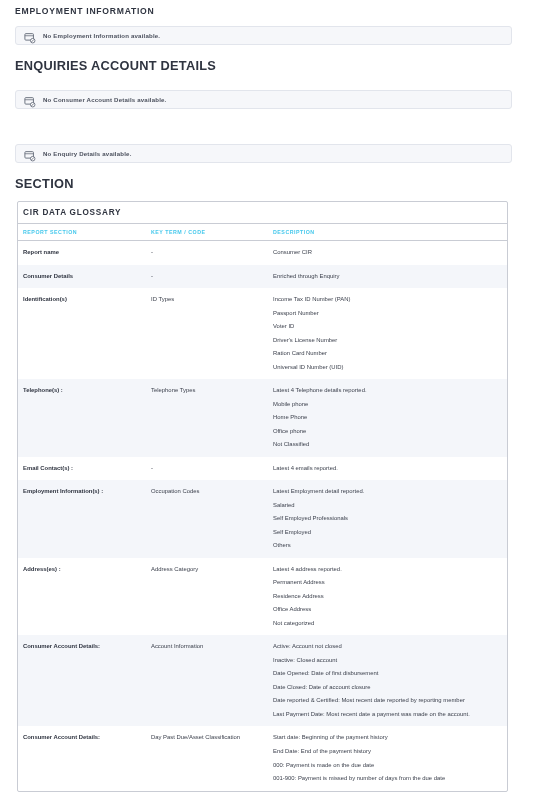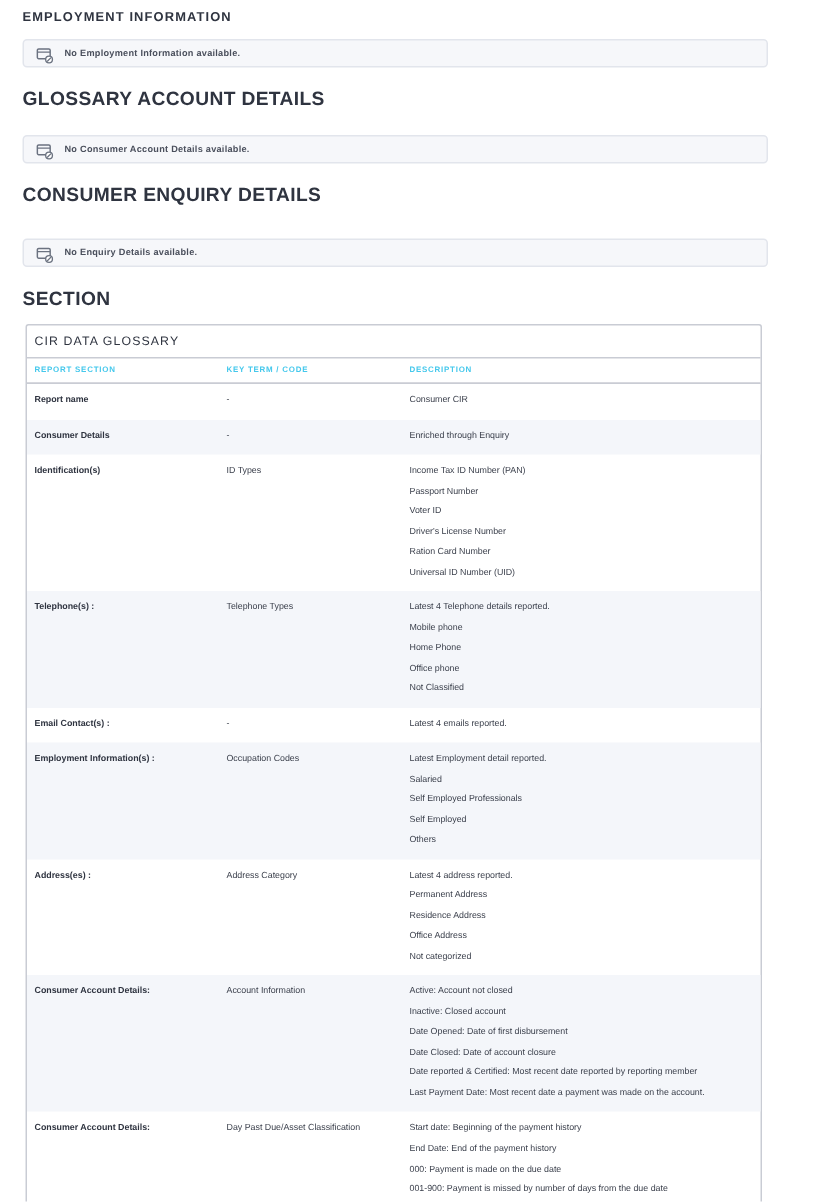--- a/index.html
+++ b/index.html
@@ -70,21 +70,21 @@
   
   .glossary-card {
     margin: 0 37px 0 17px;
     border: 1px solid #c9ccd4;
     border-radius: 2px;
     background: #ffffff;
     box-sizing: border-box;
   }
   .glossary-title {
     font-size: 8.2px;
-    font-weight: 400;
+    font-weight: 700;
     letter-spacing: 0.75px;
     color: #2f3440;
     padding: 6px 0 6px 5px;
     border-bottom: 1px solid #c9ccd4;
   }
   table.glossary {
     width: 100%;
     border-collapse: collapse;
     table-layout: fixed;
   }
@@ -139,37 +139,36 @@
         <rect x="1.2" y="2.2" width="11.4" height="8.6" rx="1.2" fill="none" stroke="#6b7280" stroke-width="1.3"></rect>
         <line x1="1.2" y1="5.0" x2="12.6" y2="5.0" stroke="#6b7280" stroke-width="1.1"></line>
         <circle cx="11.6" cy="11.6" r="3.0" fill="#ffffff" stroke="#6b7280" stroke-width="1.2"></circle>
         <line x1="9.9" y1="13.3" x2="13.3" y2="9.9" stroke="#6b7280" stroke-width="1.2"></line>
       </svg>
     </span>
     <span class="eb-text">No Employment Information available.</span>
   </div>
 
   <div class="sp" style="height:13px"></div>
-  <div class="sec-h1 big">GLOSSARY ACCOUNT DETAILS</div>
+  <div class="sec-h1 big">ENQUIRIES ACCOUNT DETAILS</div>
 
   <div class="sp" style="height:17px"></div>
   <div class="empty-banner">
     <span class="eb-icon">
       <svg viewBox="0 0 16 16" width="12" height="12" aria-hidden="true">
         <rect x="1.2" y="2.2" width="11.4" height="8.6" rx="1.2" fill="none" stroke="#6b7280" stroke-width="1.3"></rect>
         <line x1="1.2" y1="5.0" x2="12.6" y2="5.0" stroke="#6b7280" stroke-width="1.1"></line>
         <circle cx="11.6" cy="11.6" r="3.0" fill="#ffffff" stroke="#6b7280" stroke-width="1.2"></circle>
         <line x1="9.9" y1="13.3" x2="13.3" y2="9.9" stroke="#6b7280" stroke-width="1.2"></line>
       </svg>
     </span>
     <span class="eb-text">No Consumer Account Details available.</span>
   </div>
 
   <div class="sp" style="height:13px"></div>
-  <div class="sec-h1 big">CONSUMER ENQUIRY DETAILS</div>
 
   <div class="sp" style="height:13px"></div>
 
   <div class="sp" style="height:9px"></div>
   <div class="empty-banner">
     <span class="eb-icon">
       <svg viewBox="0 0 16 16" width="12" height="12" aria-hidden="true">
         <rect x="1.2" y="2.2" width="11.4" height="8.6" rx="1.2" fill="none" stroke="#6b7280" stroke-width="1.3"></rect>
         <line x1="1.2" y1="5.0" x2="12.6" y2="5.0" stroke="#6b7280" stroke-width="1.1"></line>
         <circle cx="11.6" cy="11.6" r="3.0" fill="#ffffff" stroke="#6b7280" stroke-width="1.2"></circle>

